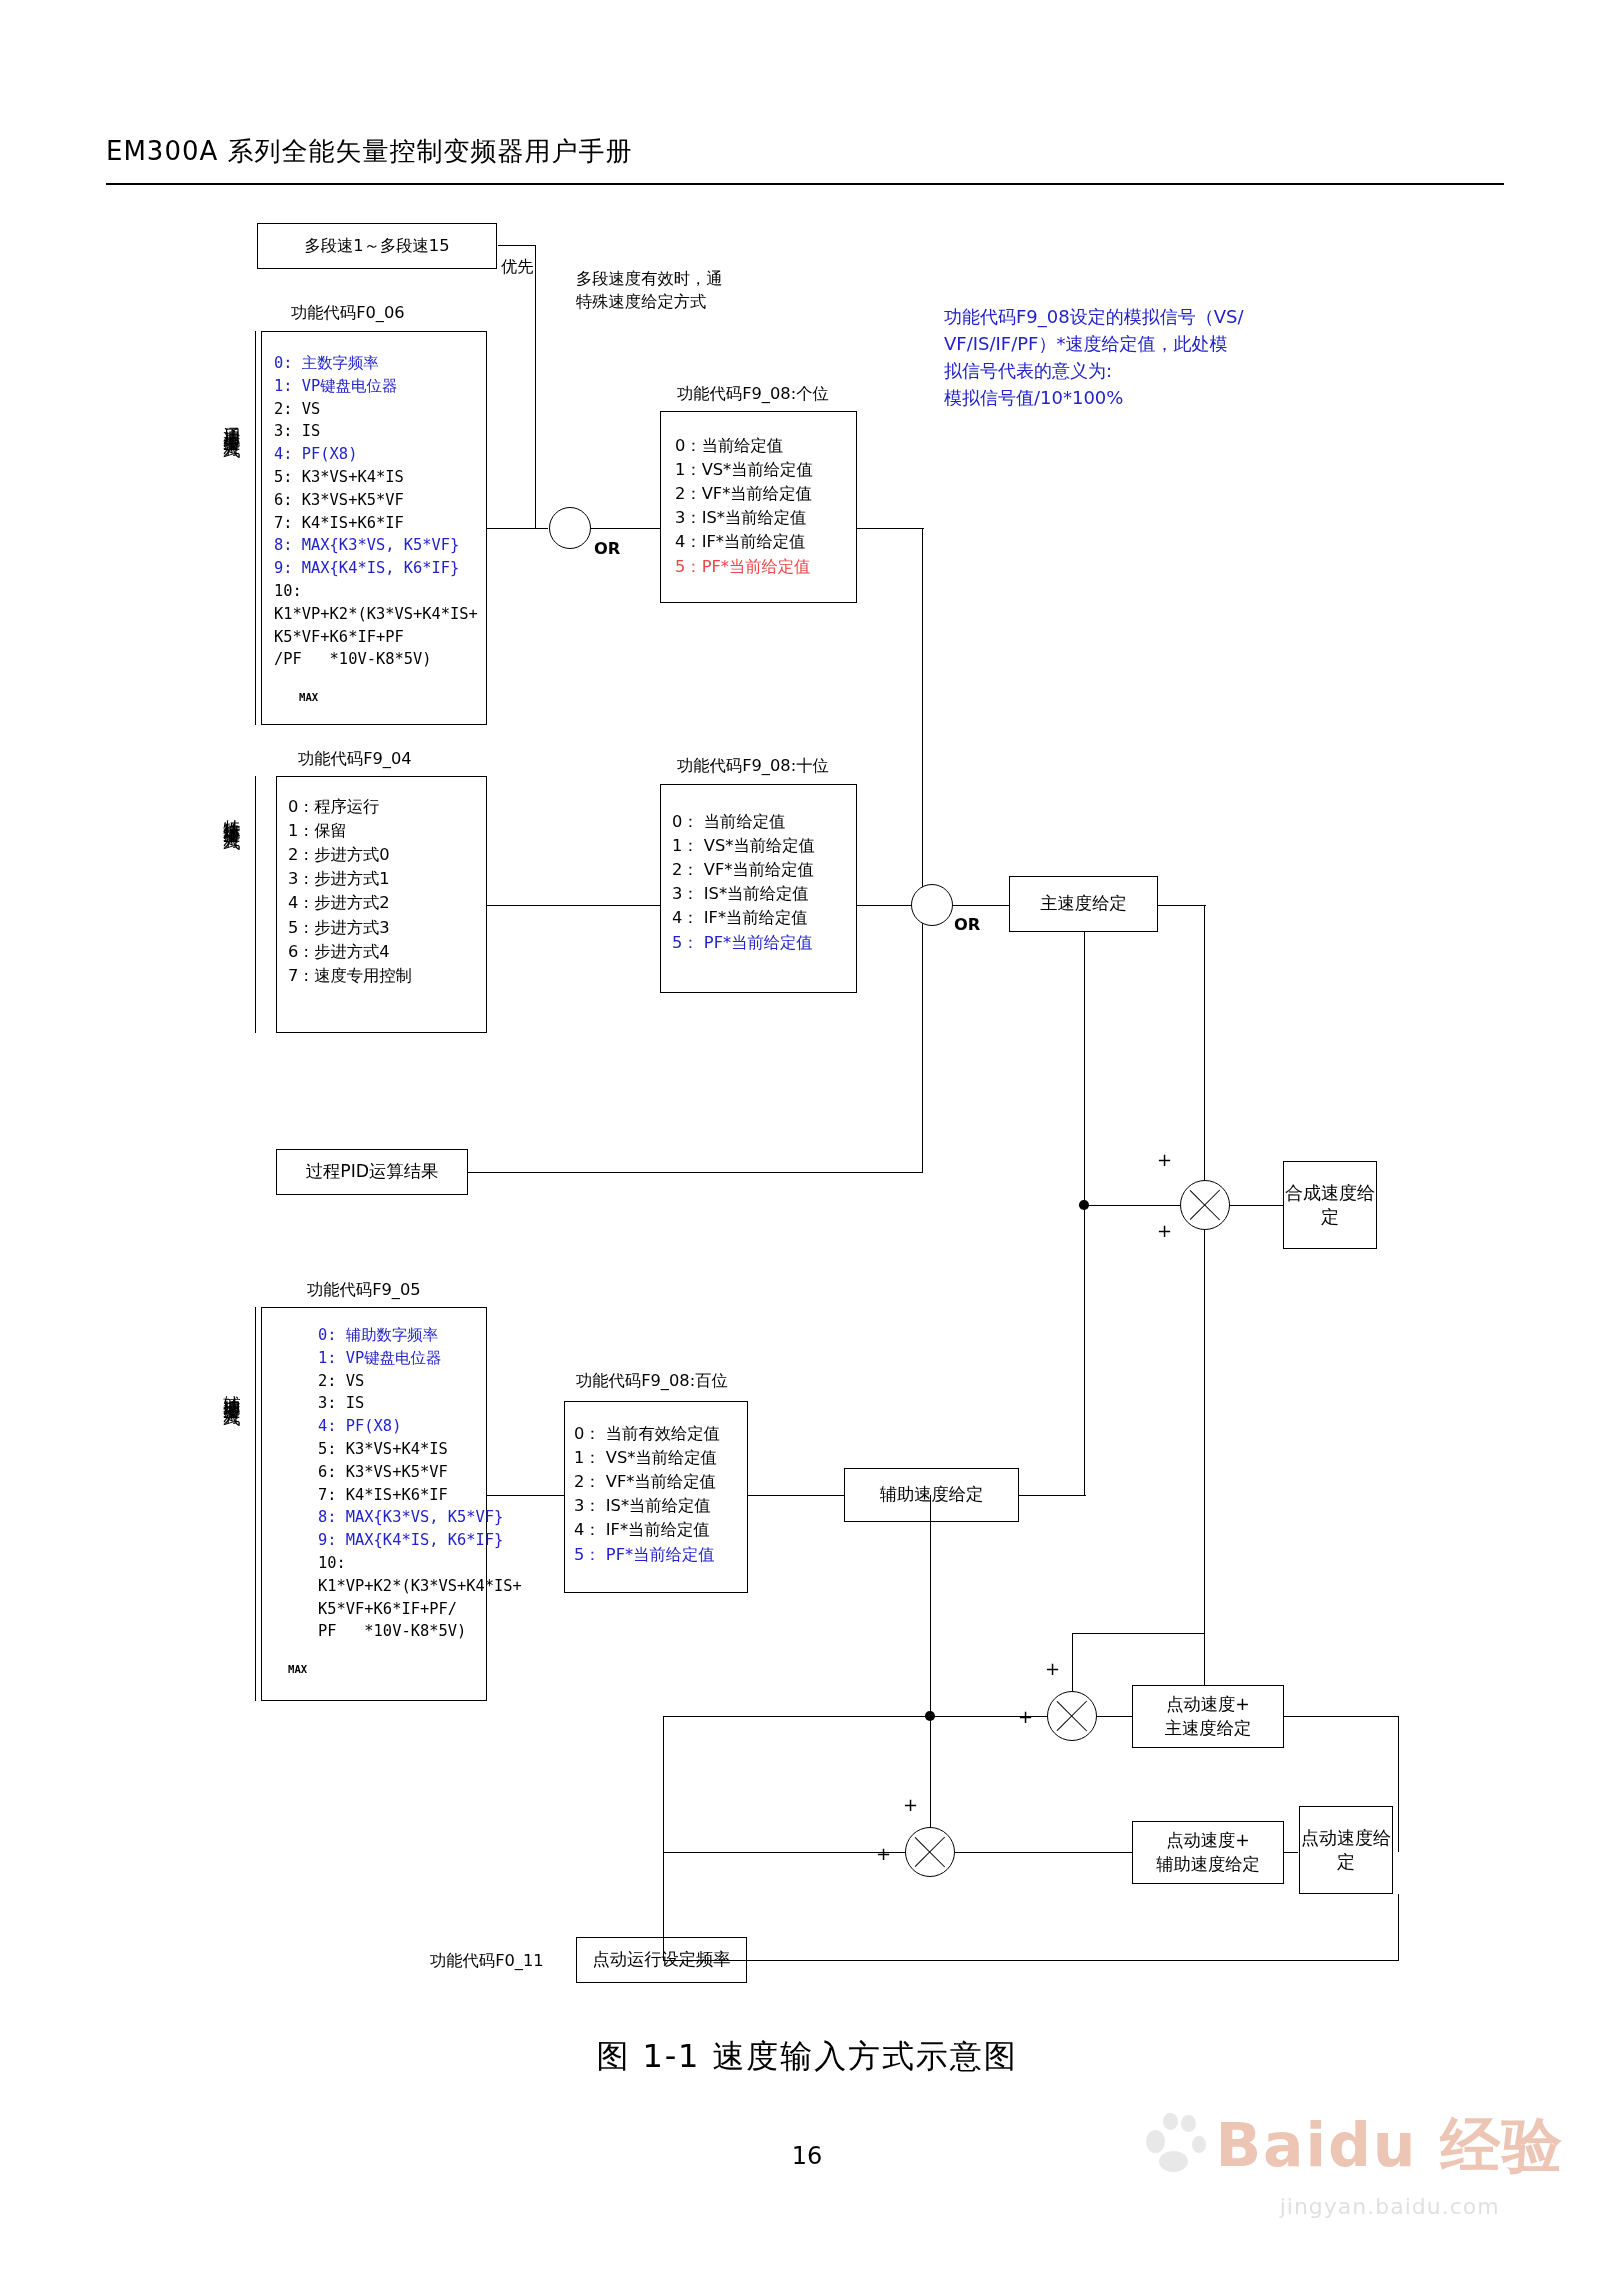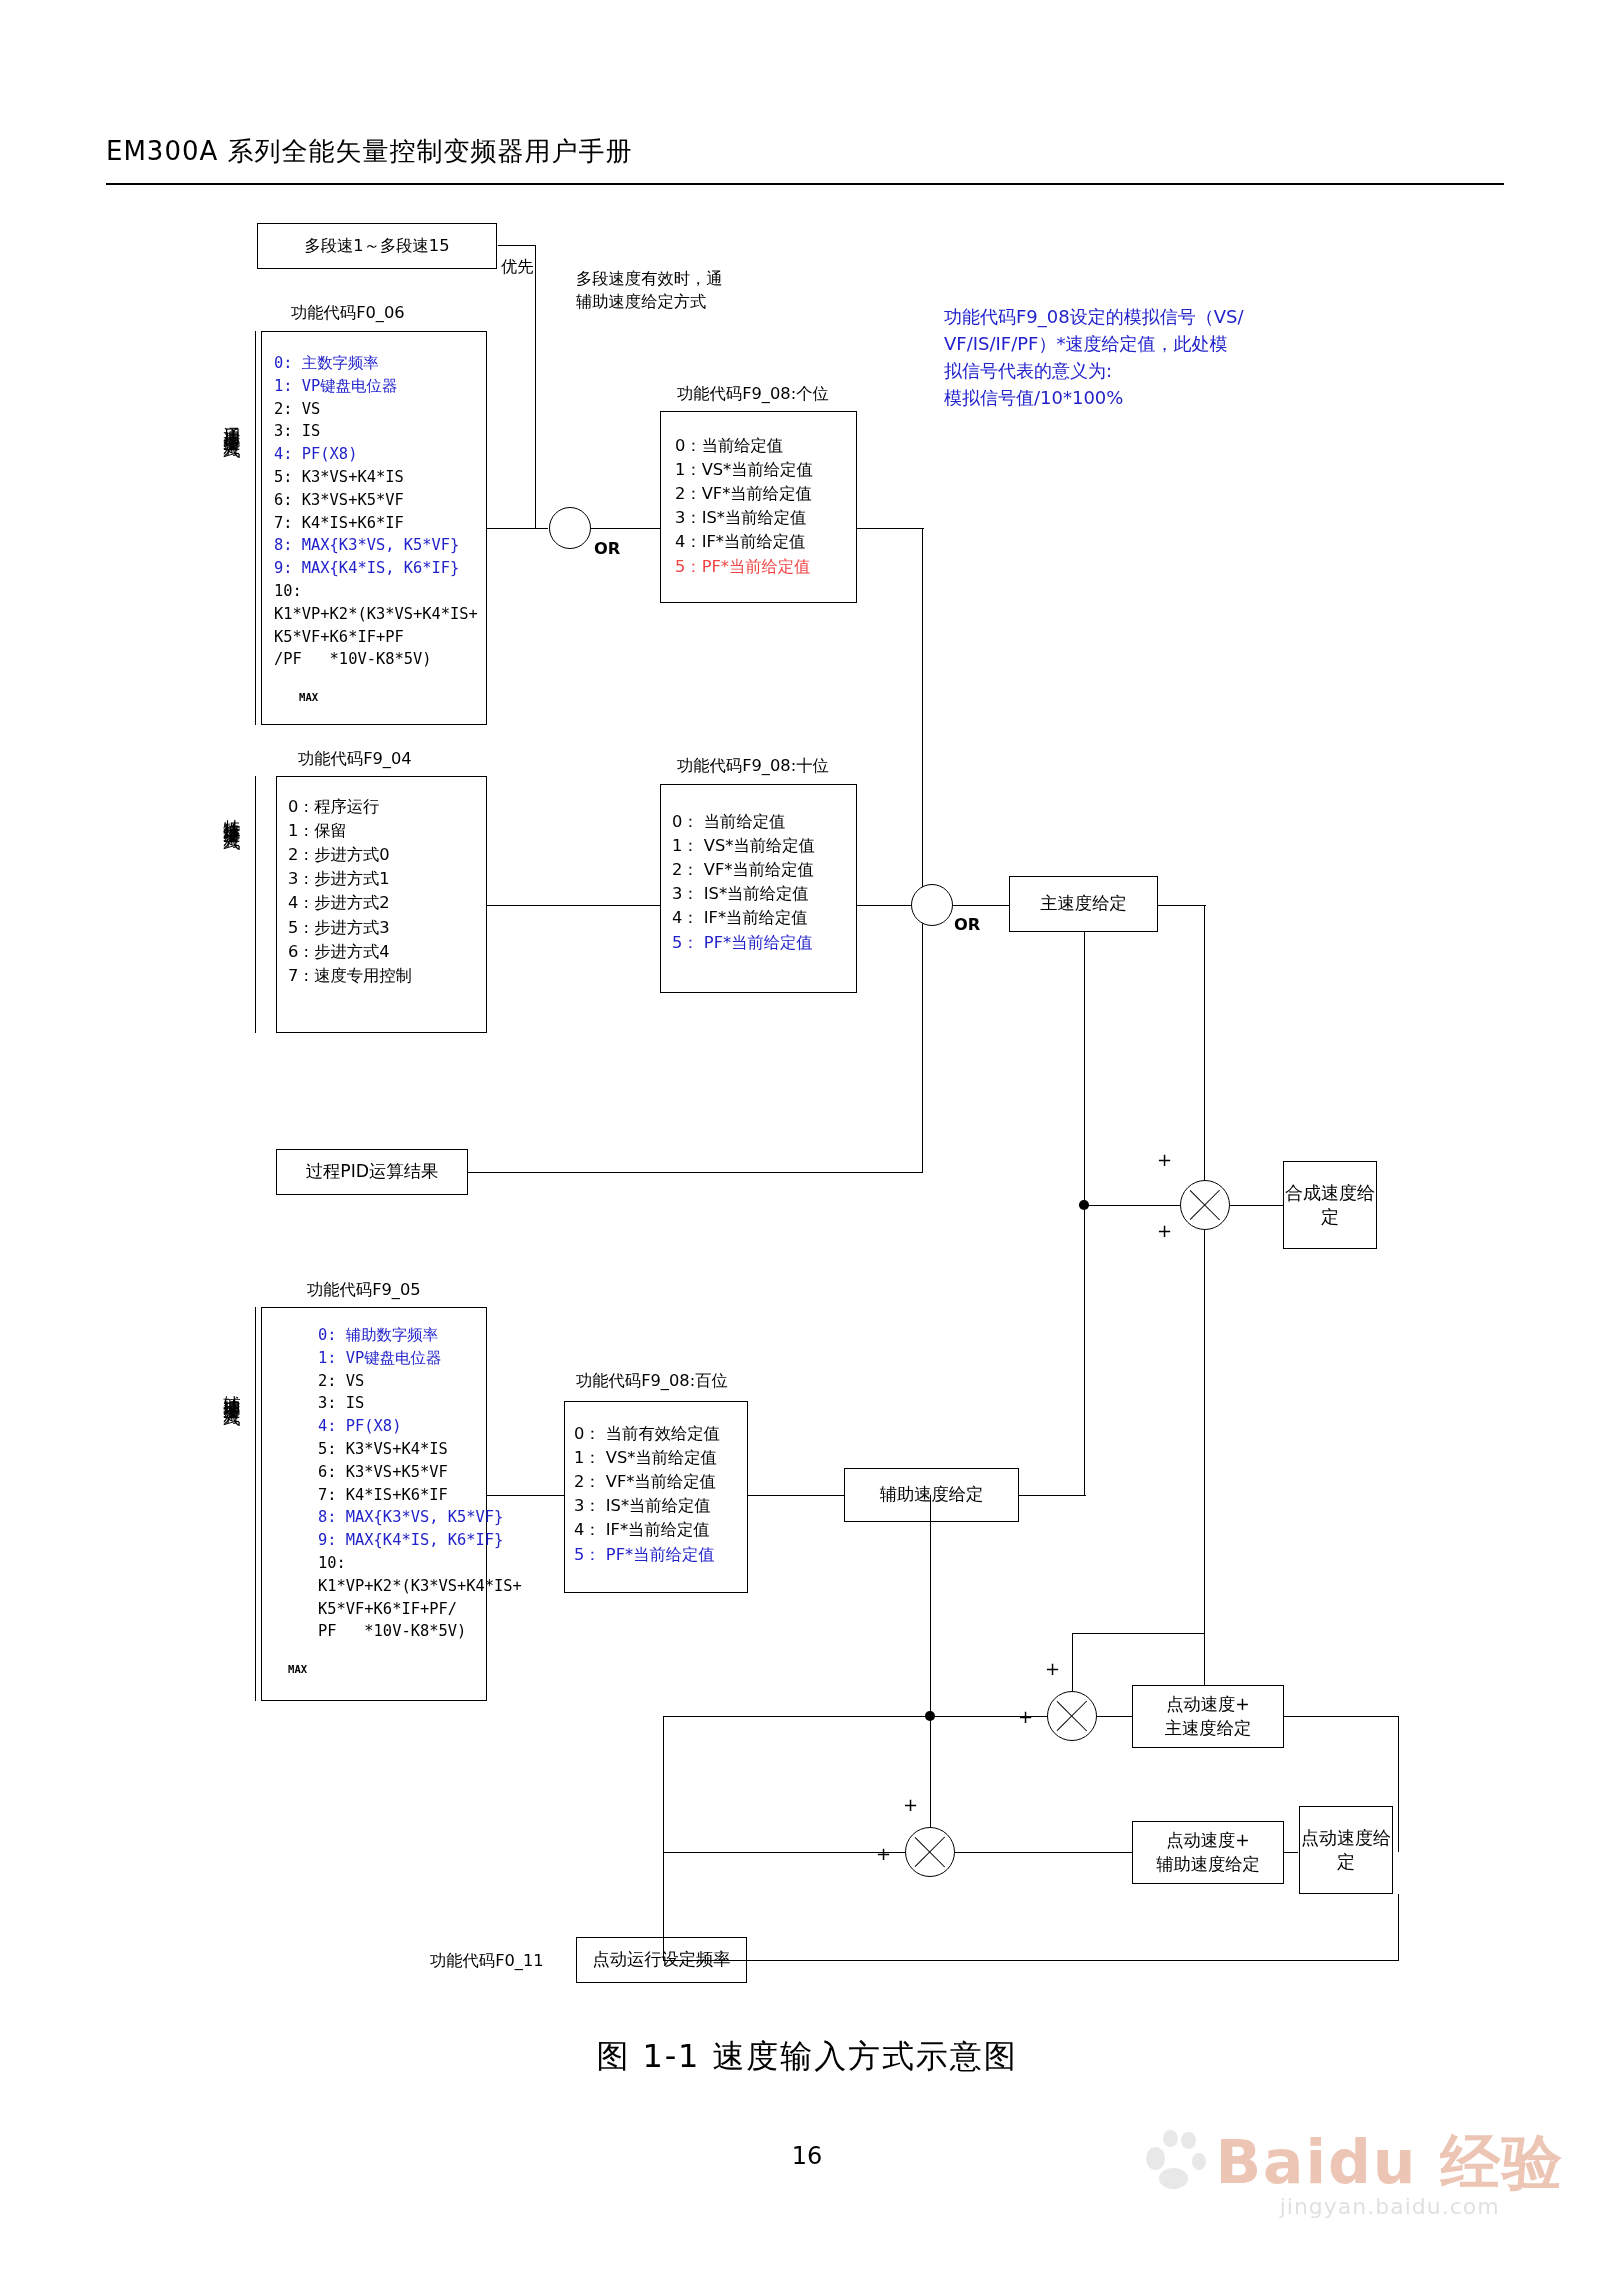--- a/index.html
+++ b/index.html
@@ -46,41 +46,41 @@
   }
   .ctr{display:flex;align-items:center;justify-content:center;text-align:center;line-height:1.35;}
 
   
   .caption{position:absolute;left:0;top:2035px;width:1614px;text-align:center;font-size:32px;letter-spacing:1.9px;}
   .pageno{position:absolute;left:0;top:2142px;width:1614px;text-align:center;font-size:24px;}
 
   
   .wm{position:absolute;right:38px;bottom:67px;opacity:.30;text-align:center;user-select:none;}
   .wm .big{font-size:60px;font-weight:bold;color:#c2410c;letter-spacing:1.9px;line-height:1;}
-  .wm .sub{font-size:22px;color:#9a9a9a;margin-top:2px;letter-spacing:1px;}
+  .wm .sub{font-size:22px;color:#9a9a9a;margin-top:19px;letter-spacing:1px;}
   .wm .paw{position:absolute;left:-75px;top:-5.8px;width:67px;height:67px;}
   .wm .paw i{position:absolute;background:#b5b5b5;border-radius:50%;display:block;}
 </style>
 </head>
 <body>
 
 <div class="page">
 
   <div class="hdr-title">EM300A 系列全能矢量控制变频器用户手册</div>
   <div class="hdr-rule"></div>
 
   <div class="box ctr" style="left:257px;top:223px;width:240px;height:46px;font-size:16.3px;">
     <span>多段速1～多段速15</span>
   </div>
 
   <div class="hline" style="left:498px;top:245px;width:38px;"></div>
   <div class="vline" style="left:535px;top:245px;height:283px;"></div>
   <div class="lbl" style="left:501px;top:255px;font-size:16.3px;">优先</div>
   <div class="lbl" style="left:576px;top:267px;font-size:16.3px;">多段速度有效时，通
-辅助速度给定方式</div>
+特殊速度给定方式</div>
 
   <div class="lbl blue" style="left:944px;top:303px;font-size:18px;line-height:1.5;">功能代码F9_08设定的模拟信号（VS/
 VF/IS/IF/PF）*速度给定值，此处模
 拟信号代表的意义为:
 模拟信号值/10*100%</div>
 
   <div class="lbl" style="left:291px;top:301px;font-size:16.3px;">功能代码F0_06</div>
   <div class="box" style="left:261px;top:331px;width:226px;height:394px;"></div>
   <div class="boxtxt mono" style="left:274px;top:352px;font-size:15.4px;"><span style="color: rgb(34, 34, 204);">0: 主数字频率</span>
 <span style="color: rgb(34, 34, 204);">1: VP键盘电位器</span>

